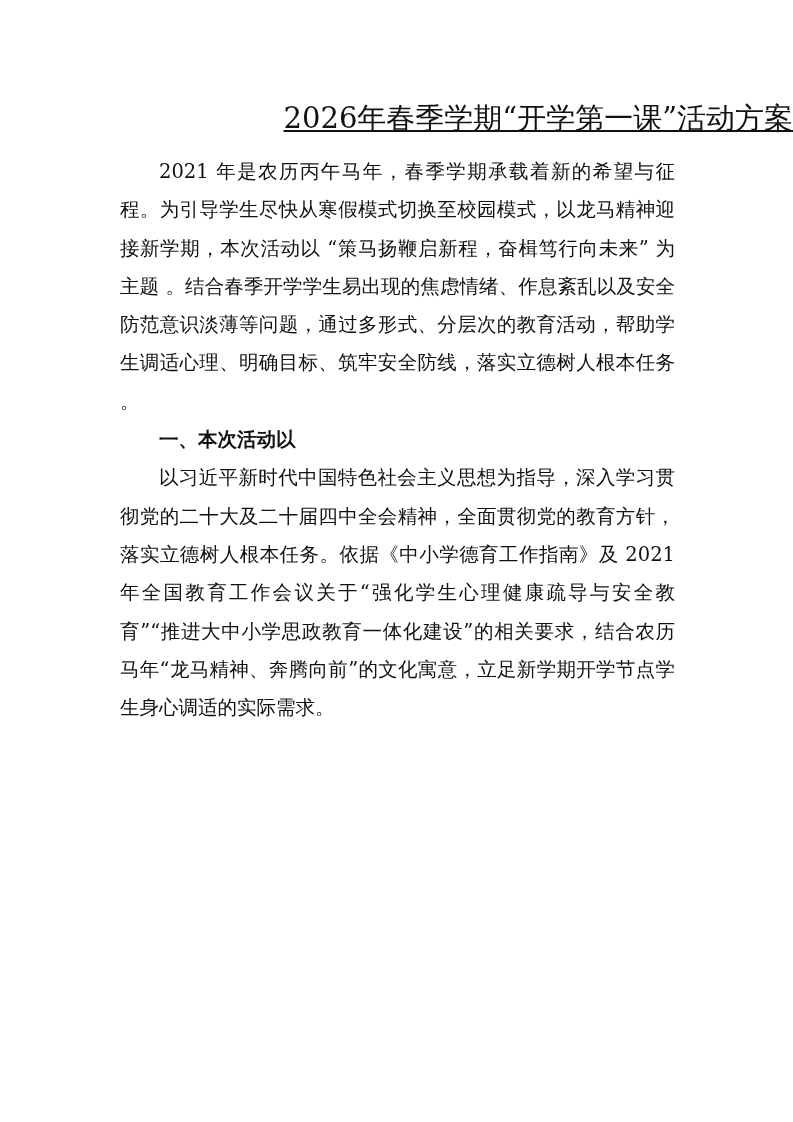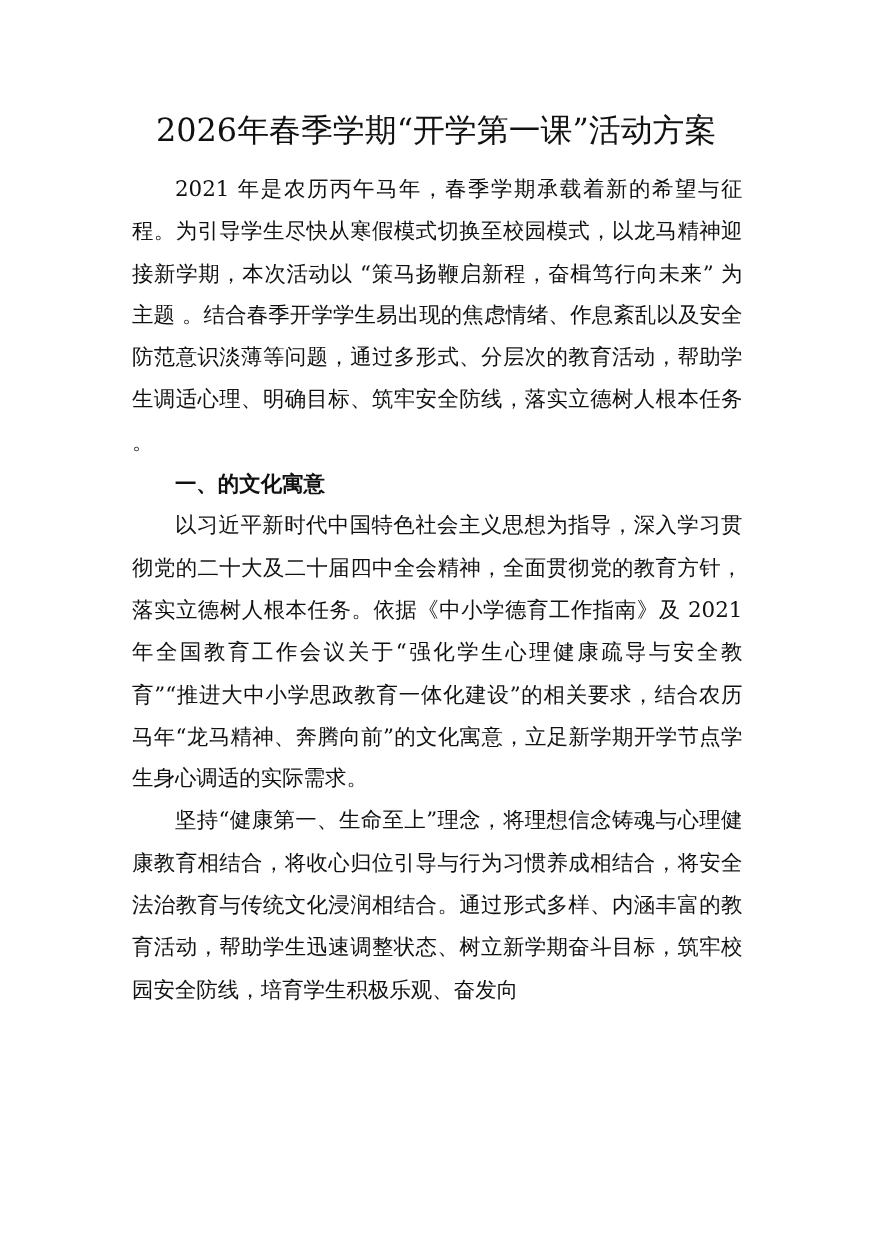--- a/index.html
+++ b/index.html
@@ -2,37 +2,36 @@
 <html><head>
 <meta charset="utf-8">
 <style>
   html, body { margin: 0; padding: 0; background: #ffffff; }
   body { width: 793px; height: 1122px; overflow: hidden; position: relative; }
   .page {
     position: absolute; left: 0; top: 0; width: 793px; height: 1122px; background: #fff;
     font-family: "DejaVu Serif", "Liberation Serif", serif; color: #111;
   }
   .title {
-    position: absolute; left: 0; right: 0; top: 98px; text-align: center;
-    font-size: 29px; line-height: 40px; letter-spacing: 0px; font-weight: normal;
+    position: absolute; left: 0; right: 0; top: 98px; text-align: right;
+    font-size: 29px; line-height: 40px; letter-spacing: 0px; font-weight: normal; text-decoration: underline;
   }
   .body {
     position: absolute; left: 120px; width: 555px; top: 153px;
     font-size: 19.5px; line-height: 38.3px; text-align: justify;
   }
   .para { margin: 0; text-indent: 2em; }
   .heading {
     margin: 0; padding-left: 2em; font-family: "DejaVu Sans", "Liberation Sans", sans-serif;
     font-weight: bold; font-size: 19.5px; line-height: 38.3px;
   }
 </style>
 </head>
 <body>
 
 <div class="page">
   <div class="title">2026年春季学期“开学第一课”活动方案</div>
   <div class="body">
     <p class="para">2021 年是农历丙午马年，春季学期承载着新的希望与征程。为引导学生尽快从寒假模式切换至校园模式，以龙马精神迎接新学期，本次活动以 “策马扬鞭启新程，奋楫笃行向未来” 为主题 。结合春季开学学生易出现的焦虑情绪、作息紊乱以及安全防范意识淡薄等问题，通过多形式、分层次的教育活动，帮助学生调适心理、明确目标、筑牢安全防线，落实立德树人根本任务 。</p>
-    <p class="heading">一、的文化寓意</p>
+    <p class="heading">一、本次活动以</p>
     <p class="para">以习近平新时代中国特色社会主义思想为指导，深入学习贯彻党的二十大及二十届四中全会精神，全面贯彻党的教育方针，落实立德树人根本任务。依据《中小学德育工作指南》及 2021 年全国教育工作会议关于“强化学生心理健康疏导与安全教育”“推进大中小学思政教育一体化建设”的相关要求，结合农历马年“龙马精神、奔腾向前”的文化寓意，立足新学期开学节点学生身心调适的实际需求。</p>
-    <p class="para">坚持“健康第一、生命至上”理念，将理想信念铸魂与心理健康教育相结合，将收心归位引导与行为习惯养成相结合，将安全法治教育与传统文化浸润相结合。通过形式多样、内涵丰富的教育活动，帮助学生迅速调整状态、树立新学期奋斗目标，筑牢校园安全防线，培育学生积极乐观、奋发向</p>
   </div>
 </div>
 
 </body></html>

